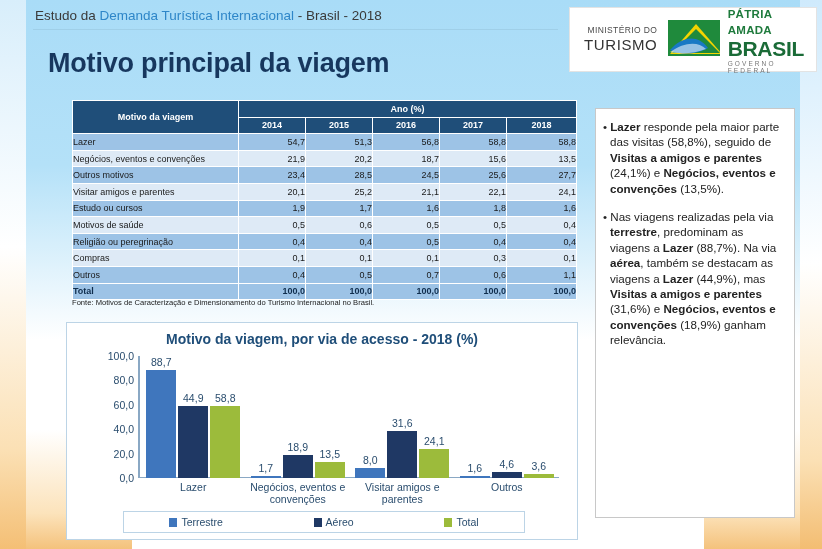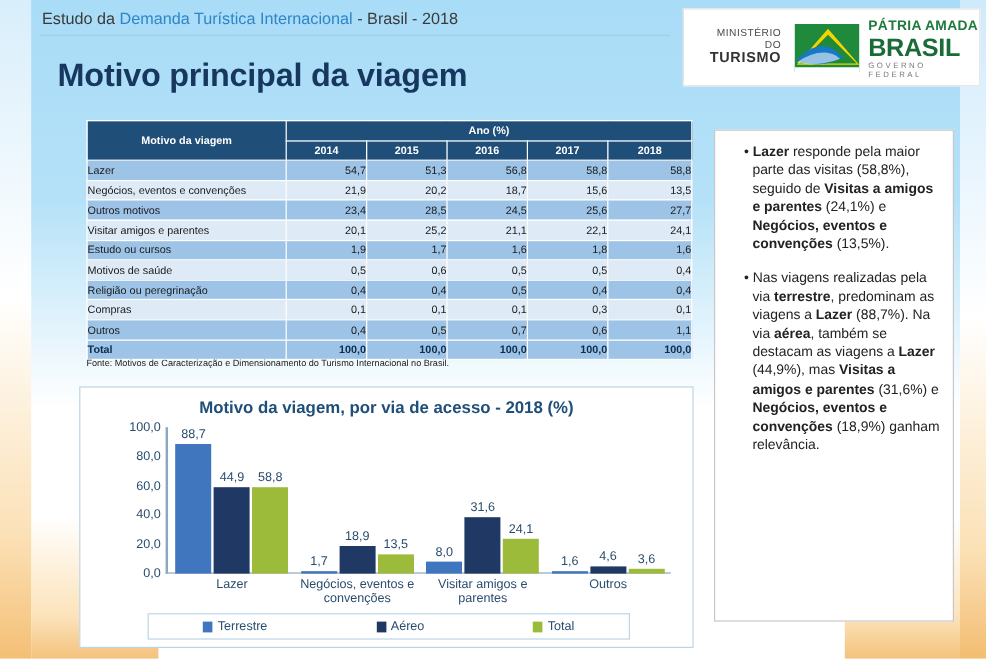--- a/index.html
+++ b/index.html
@@ -50,21 +50,21 @@
   
   #logo-box{
     position:absolute;left:569px;top:7px;width:246px;height:63px;
     background:#ffffff;border:1px solid #e3e3e3;
     display:flex;align-items:center;
   }
   #min-text{
     margin-left:14px;text-align:right;line-height:1.15;
     font-size:8.5px;color:#4a4a4a;letter-spacing:.4px;
   }
-  #min-text .b{font-weight:bold;font-size:12px;color:#333;letter-spacing:.6px;}
+  #min-text .b{font-weight:normal;font-size:15px;color:#333;letter-spacing:.6px;}
   #flag-mark{
     margin-left:11px;width:56px;height:40px;position:relative;overflow:hidden;
   }
   #brasil-text{
     margin-left:8px;line-height:1;
   }
   #brasil-text .l1{font-size:11.5px;font-weight:bold;color:#1e7a3c;letter-spacing:.3px;}
   #brasil-text .l2{font-size:21px;font-weight:bold;color:#1a6b37;letter-spacing:-.3px;display:block;margin-top:1px;}
   #brasil-text .l3{font-size:6.5px;color:#777;letter-spacing:2.1px;display:block;margin-top:2px;}
 
@@ -137,21 +137,21 @@
     border:1px solid #bcd4e6;background:#fff;
     display:flex;align-items:center;justify-content:space-around;
   }
   .leg-item{display:flex;align-items:center;gap:4px;font-size:10.5px;color:#2a4d6e;}
   .swatch{width:8px;height:9px;display:inline-block;}
 
   
   #notes{
     position:absolute;left:595px;top:108px;width:200px;height:410px;
     background:#ffffff;border:1px solid #c8c8c8;
-    padding:10px 9px 0 24px;box-sizing:border-box;
+    padding:10px 9px 0 7px;box-sizing:border-box;
   }
   .note{
     font-size:11.6px;color:#222;line-height:1.33;margin-bottom:13px;
     text-indent:-7px;padding-left:7px;
   }
   .note b{font-weight:bold;}
 </style>
 </head>
 <body>
 

